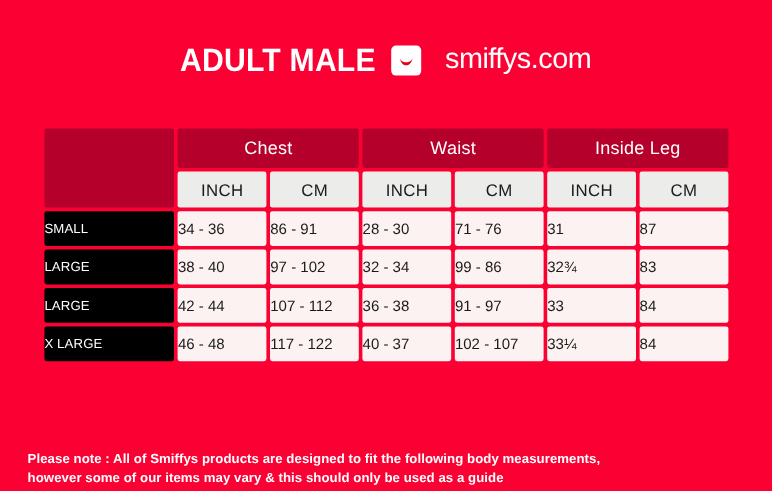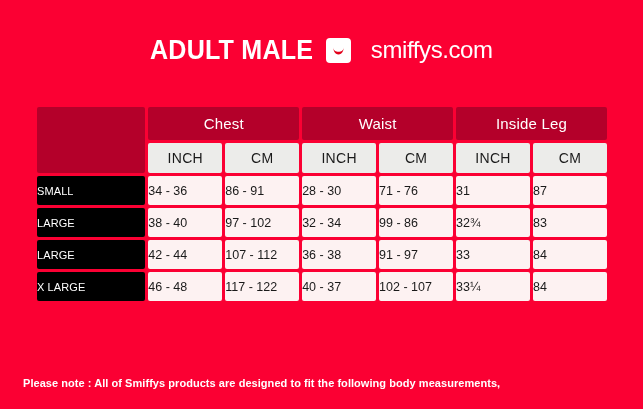--- a/index.html
+++ b/index.html
@@ -219,15 +219,16 @@
         <td class="data-cell">40 - 37</td>
         <td class="data-cell">102 - 107</td>
         <td class="data-cell">33¼</td>
         <td class="data-cell">84</td>
       </tr>
     </tbody>
   </table>
 
   <div class="footnote">
     <div>Please note : All of Smiffys products are designed to fit the following body measurements,</div>
+    <div>however some of our items may vary &amp; this should only be used as a guide</div>
   </div>
 
 </div>
 
 </body></html>

